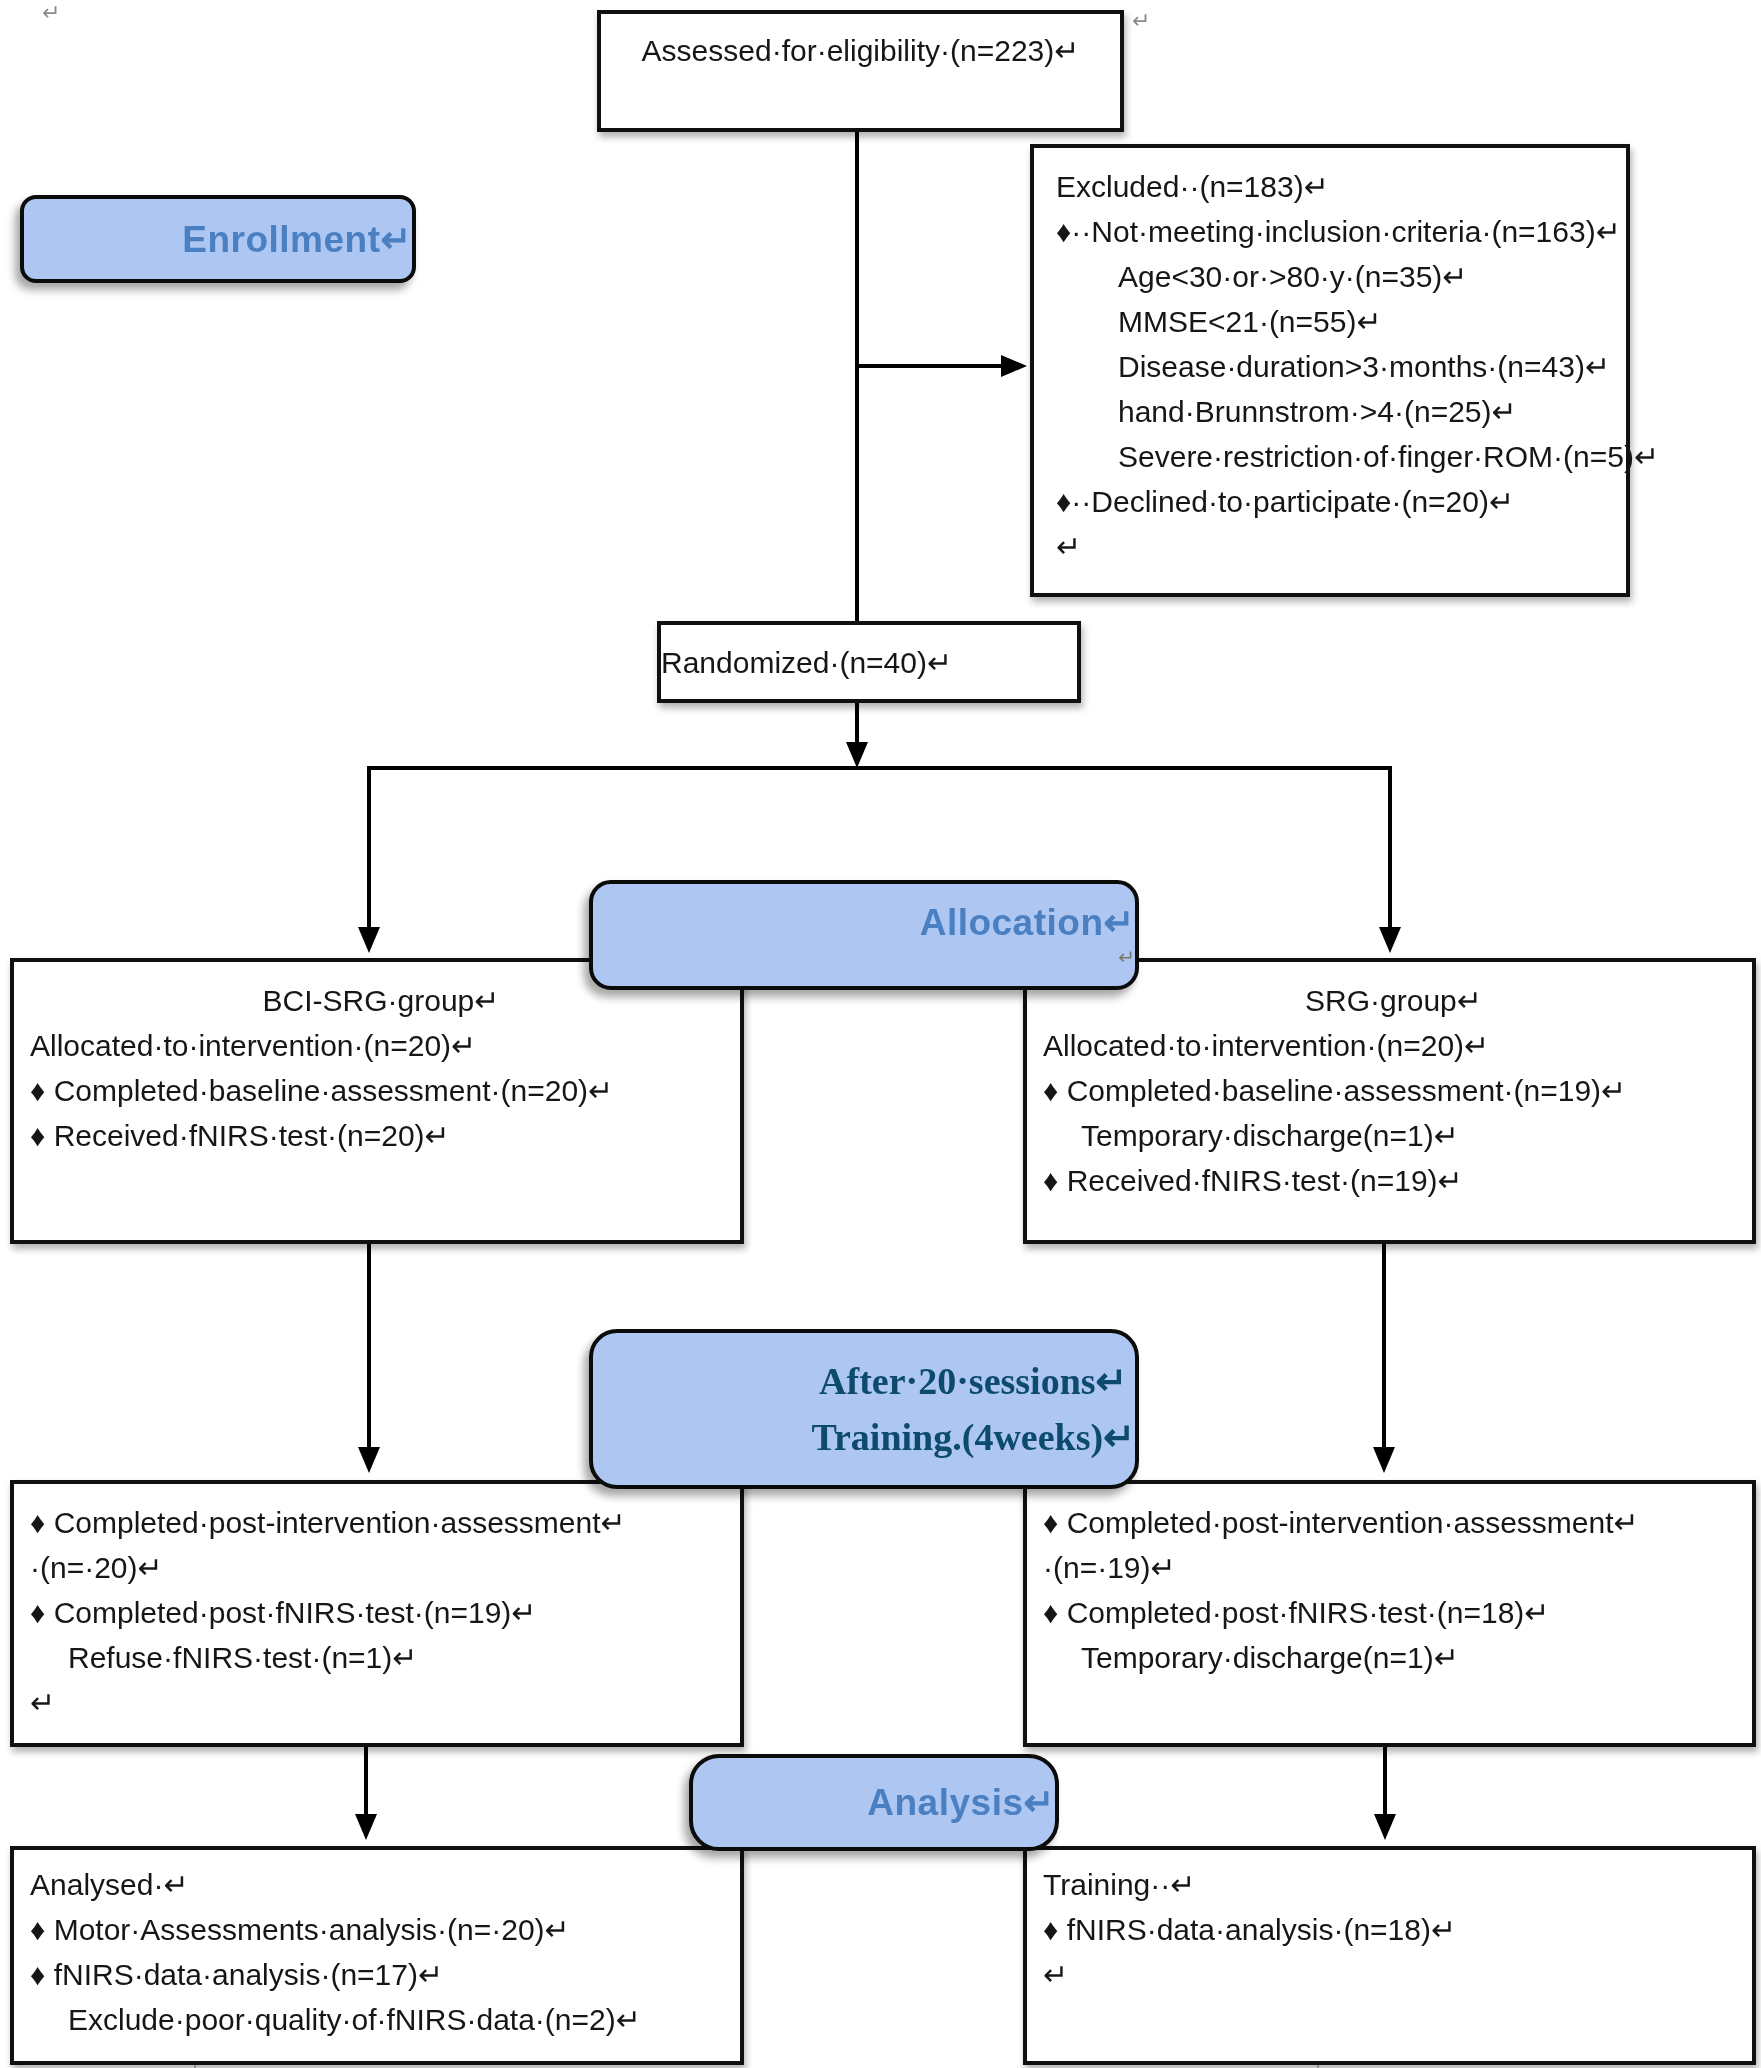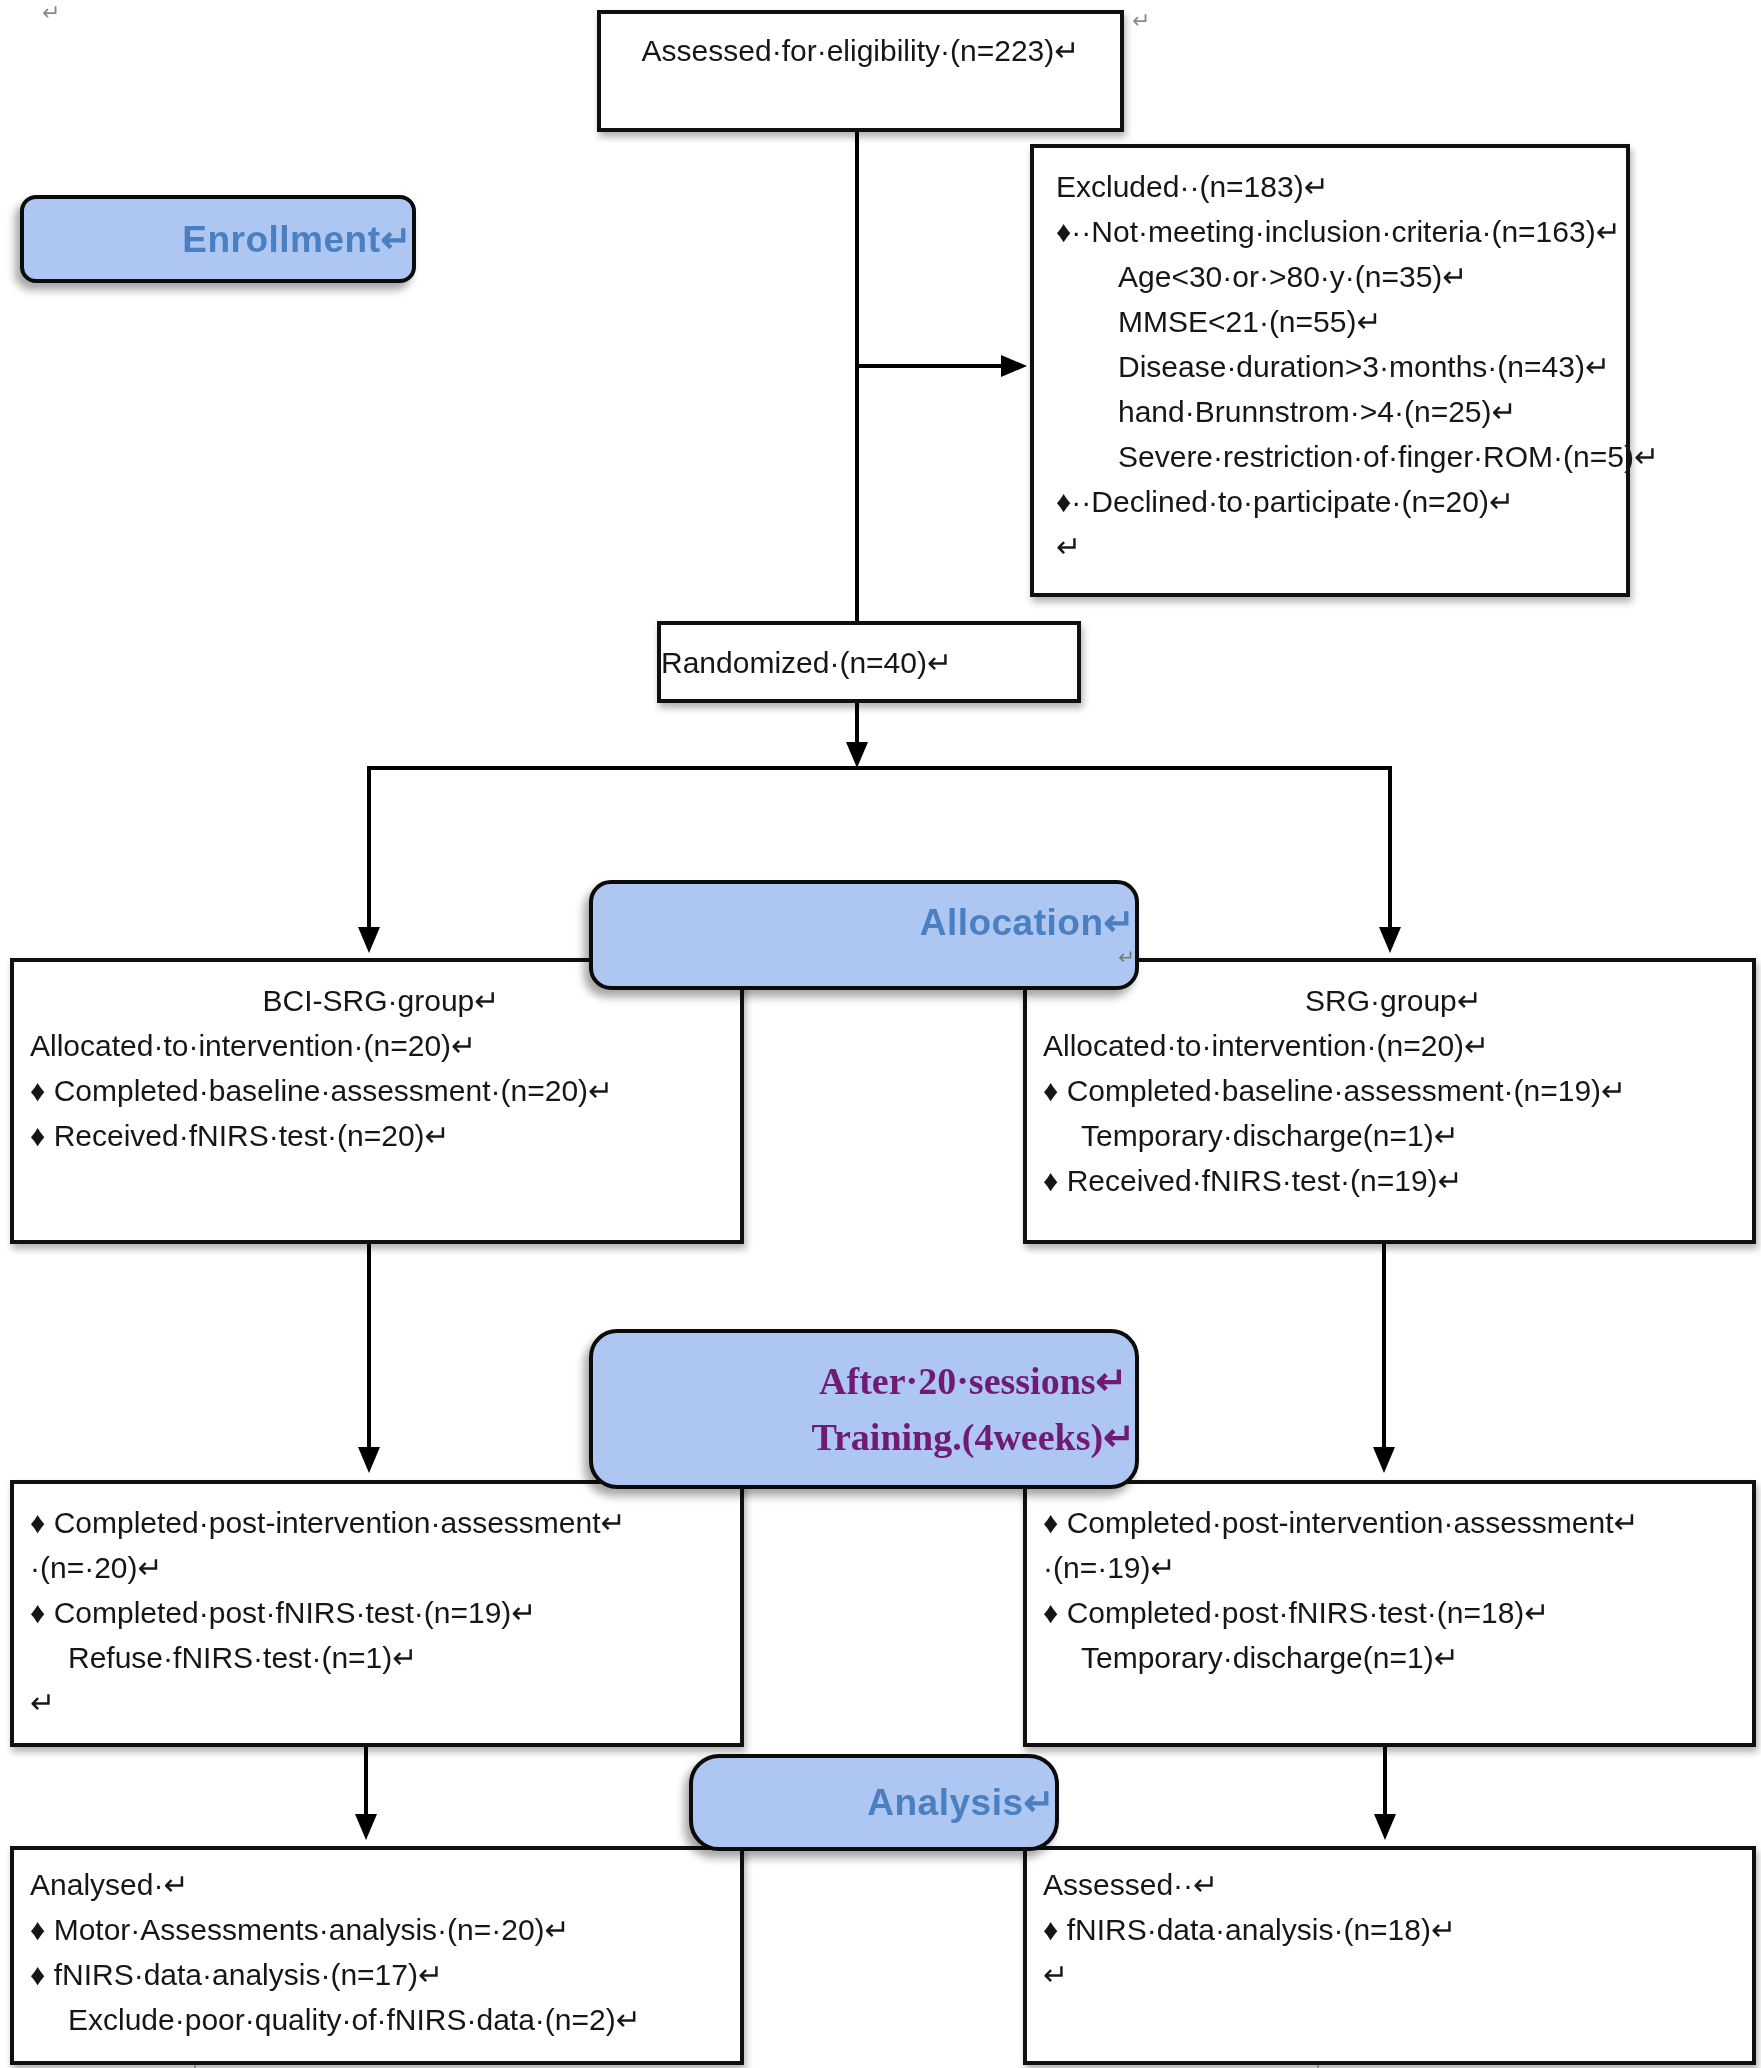--- a/index.html
+++ b/index.html
@@ -17,21 +17,21 @@
     align-items:flex-end;justify-content:center;
     box-shadow:-5px 7px 9px rgba(0,0,0,0.35);
   }
   .caption{
     font-weight:bold;font-size:37px;color:#4a7fc1;letter-spacing:0.5px;
     font-family:"Liberation Sans",sans-serif;white-space:nowrap;
   }
   .pmark{font-size:20px;color:#7a7a6a;line-height:26px;}
   .serifcap{
     font-family:"Liberation Serif",serif;font-weight:bold;font-size:38px;
-    color:#701a75;line-height:56px;text-align:center;white-space:nowrap;
+    color:#0c4a6e;line-height:56px;text-align:center;white-space:nowrap;
   }
   .line{font-size:30px;line-height:45px;white-space:nowrap;color:#161616;}
   .center{text-align:center;}
   .sub{padding-left:62px;}
   .subs{padding-left:38px;}
   .vline,.hline{position:absolute;background:#000;z-index:1;}
   .arrow-down{
     position:absolute;width:0;height:0;z-index:1;
     border-left:11px solid transparent;border-right:11px solid transparent;
     border-top:26px solid #000;
@@ -151,19 +151,19 @@
   </div>
 
   <div class="box" style="left:10px;top:1846px;width:734px;height:219px;padding:12px 8px 0 16px;">
     <div class="line">Analysed·↵</div>
     <div class="line">♦ Motor·Assessments·analysis·(n=·20)↵</div>
     <div class="line">♦ fNIRS·data·analysis·(n=17)↵</div>
     <div class="line subs">Exclude·poor·quality·of·fNIRS·data·(n=2)↵</div>
   </div>
 
   <div class="box" style="left:1023px;top:1846px;width:733px;height:219px;padding:12px 8px 0 16px;">
-    <div class="line">Assessed··↵</div>
+    <div class="line">Training··↵</div>
     <div class="line">♦ fNIRS·data·analysis·(n=18)↵</div>
     <div class="line">↵</div>
   </div>
 
 </div>
 
 
 </body></html>

